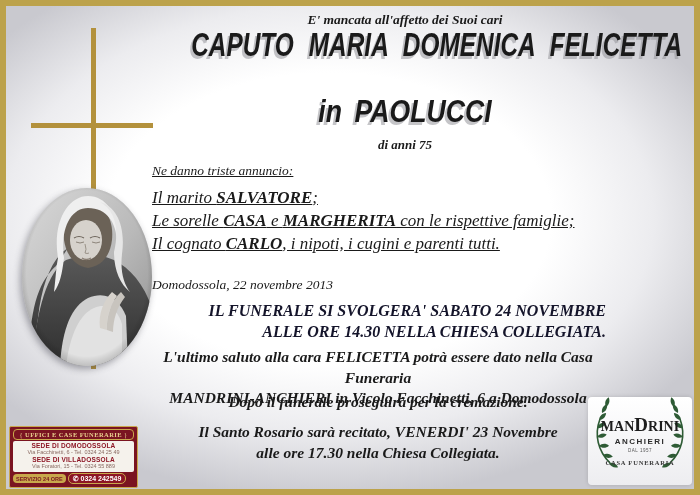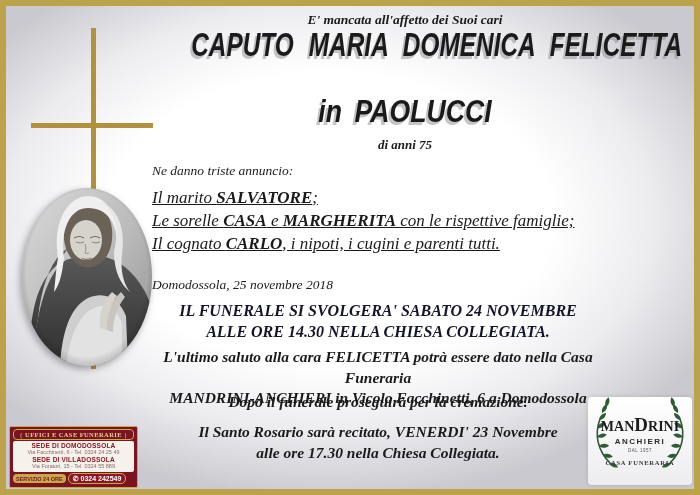--- a/index.html
+++ b/index.html
@@ -18,25 +18,25 @@
     letter-spacing:0;word-spacing:11px;white-space:nowrap;
     transform:scaleX(0.74);transform-origin:50% 50%;
     text-shadow:-3px 3px 0 rgba(150,150,155,0.55);
   }
   .married{
     top:88px;font:italic 900 31px "Liberation Sans",sans-serif;word-spacing:6px;
     transform:scaleX(0.86);transform-origin:50% 50%;
     text-shadow:-3px 3px 0 rgba(150,150,155,0.55);
   }
   .age{top:131px;font:italic 700 13px "Liberation Serif",serif;}
-  .lead{top:157px;left:146px;font:italic 400 13.5px "Liberation Serif",serif;}
+  .lead{top:157px;left:146px;font:italic 400 13.5px "Liberation Serif",serif;text-decoration:underline;}
   .family{top:180px;left:146px;right:10px;font:italic 400 17px "Liberation Serif",serif;line-height:23px;text-decoration:underline;}
   .family .b{font-weight:700;}
   .placedate{top:271px;left:146px;font:italic 400 13.5px "Liberation Serif",serif;}
-  .funeral{top:295px;font:italic 700 16px "Liberation Serif",serif;line-height:20.5px;color:#14142a;}
+  .funeral{top:295px;font:italic 700 16px "Liberation Serif",serif;line-height:20.5px;color:#14142a;text-align:right;}
   .ultimo{top:341px;font:italic 700 15.5px "Liberation Serif",serif;line-height:20.5px;}
   .cremation{top:387px;font:italic 700 15.5px "Liberation Serif",serif;}
   .rosary{top:415px;font:italic 700 15.5px "Liberation Serif",serif;line-height:21px;}
   .thanks{top:463px;font:italic 400 14.5px "Liberation Serif",serif;}
   .cross-v{left:85px;top:22px;width:5px;height:341px;background:#b3913c;}
   .cross-h{left:25px;top:117px;width:122px;height:5px;background:#b3913c;}
   .oval{
     left:16px;top:182px;width:130px;height:178px;border-radius:50%;overflow:hidden;
     box-shadow:-2px 3px 7px rgba(60,60,70,0.45), inset 0 0 8px rgba(0,0,0,0.25);
   }
@@ -130,21 +130,21 @@
       <rect width="130" height="178" fill="url(#vign)"></rect>
     </svg>
   </div>
 
   <div class="abs lead">Ne danno triste annuncio:</div>
   <div class="abs family">
     <div><span>Il marito </span><span class="b">SALVATORE</span><span>;</span></div>
     <div><span>Le sorelle </span><span class="b">CASA</span><span> e </span><span class="b">MARGHERITA</span><span> con le rispettive famiglie;</span></div>
     <div><span>Il cognato </span><span class="b">CARLO</span><span>, i nipoti, i cugini e parenti tutti.</span></div>
   </div>
-  <div class="abs placedate">Domodossola, 25 novembre 2018</div>
+  <div class="abs placedate">Domodossola, 22 novembre 2013</div>
 
   <div class="abs centercol funeral">
     <div>IL FUNERALE SI SVOLGERA' SABATO 24 NOVEMBRE</div>
     <div>ALLE ORE 14.30 NELLA CHIESA COLLEGIATA.</div>
   </div>
   <div class="abs centercol ultimo">
     <div>L'ultimo saluto alla cara FELICETTA  potrà essere dato nella Casa Funeraria</div>
     <div>MANDRINI-ANCHIERI in Vicolo Facchinetti, 6 a Domodossola</div>
   </div>
   <div class="abs centercol cremation">Dopo il funerale proseguirà per la cremazione.</div>

